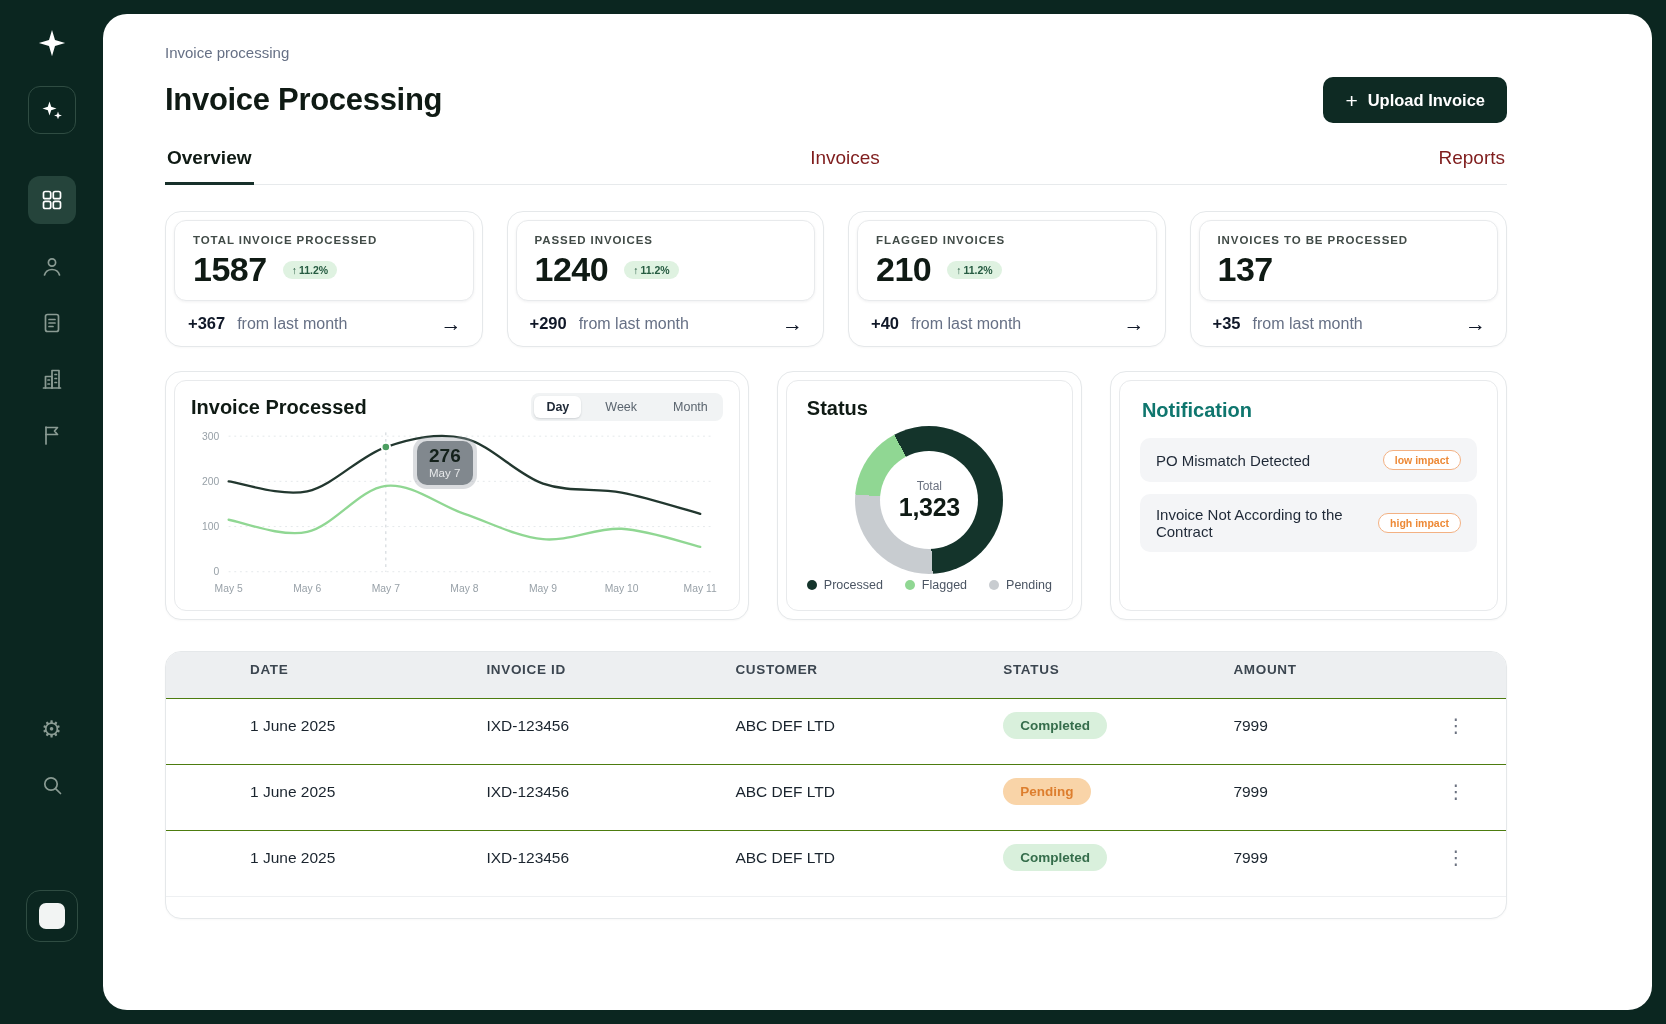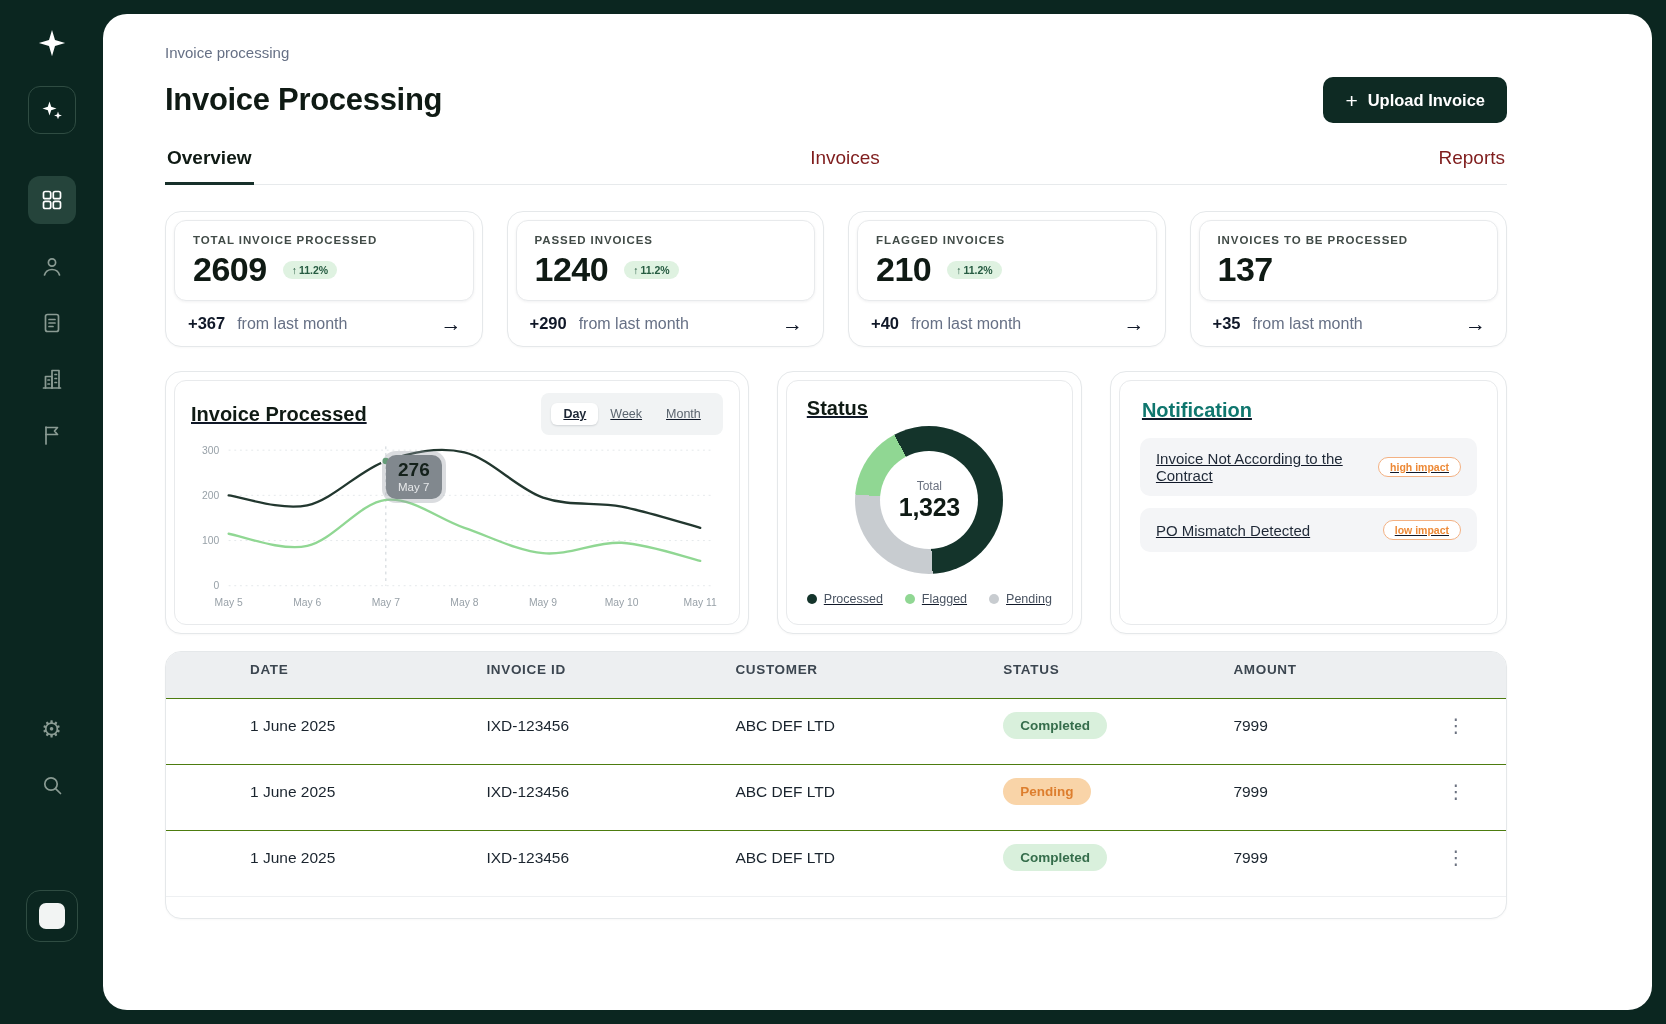--- a/index.html
+++ b/index.html
@@ -67,30 +67,30 @@
   .stat-value-row{ display:flex; align-items:center; margin-top:4px; }
   .stat-value{ font-size:34px; font-weight:700; color:#0F1A14; letter-spacing:-0.5px; }
   .trend-badge{ display:inline-flex; align-items:center; gap:2px; background:#DFF2E1; color:#265B41;
     font-size:10.5px; font-weight:700; padding:3px 9px; border-radius:999px; margin-left:16px; }
   .stat-footer{ display:flex; align-items:center; padding:12px 12px 10px 14px; }
   .stat-delta{ font-size:16.5px; font-weight:700; color:#101828; }
   .stat-delta-suffix{ font-size:16px; color:#667085; margin-left:12px; }
   .stat-arrow{ margin-left:auto; font-size:21px; color:#101828; cursor:pointer; line-height:1; }
 
   
-  .middle-row{ display:grid; grid-template-columns:594fr 296fr 404fr; gap:28px; margin-top:24px; height:248px;text-decoration:underline; }
+  .middle-row{ display:grid; grid-template-columns:594fr 296fr 404fr; gap:28px; margin-top:24px; height:248px; }
   .panel{ border:1px solid #E5E8EA; border-radius:16px; background:#FFFFFF; padding:8px;
     box-shadow:0 1px 2px rgba(16,24,40,.03); }
   .panel-inner{ border:1px solid #E8EAEC; border-radius:12px; height:100%; padding:12px 16px;
     background:#FFFFFF; position:relative; overflow:hidden; }
   .panel-plain{ padding:16px 20px; }
 
   .chart-head{ display:flex; align-items:center; justify-content:space-between; }
   .panel-title{ font-size:20px; font-weight:700; color:#0F1A14; }
-  .toggle-group{ display:flex; background:#F1F3F4; border-radius:8px; padding:10px; }
+  .toggle-group{ display:flex; background:#F1F3F4; border-radius:8px; padding:3px;gap:12px; }
   .toggle-chip{ font-size:12.5px; color:#5A646E; padding:4px 12px; border-radius:6px; cursor:pointer; }
   .toggle-chip.active{ background:#FFFFFF; color:#1F2937; font-weight:600; box-shadow:0 1px 2px rgba(16,24,40,.15); }
 
   .chart-area{ position:relative; margin-top:2px; }
   .chart-area svg{ width:100%; display:block; }
   text.tick{ font-family:"Liberation Sans",sans-serif; font-size:11px; fill:#98A1A8; }
   .chart-tooltip{
     position:absolute; background:#81888E; border-radius:10px; padding:4px 12px 6px;
     box-shadow:0 0 0 4px rgba(150,156,162,.35); text-align:left; pointer-events:none;
   }
@@ -226,21 +226,21 @@
     <div class="tab">Invoices</div>
     <div class="tab">Reports</div>
   </div>
 
   <div class="stats-row">
 
     <div class="stat-card">
       <div class="stat-inner">
         <div class="stat-label">TOTAL INVOICE PROCESSED</div>
         <div class="stat-value-row">
-          <span class="stat-value">2609</span>
+          <span class="stat-value">1587</span>
           <span class="trend-badge">
                 <span>↑</span>
                 <span class="badge-val">11.2%</span>
               </span>
         </div>
       </div>
       <div class="stat-footer">
         <span class="stat-delta">+367</span>
         <span class="stat-delta-suffix">from last month</span>
         <span class="stat-arrow">→</span>
@@ -326,21 +326,21 @@
                 <text x="207" y="180" text-anchor="middle" class="tick">May 7</text>
                 <text x="290.5" y="180" text-anchor="middle" class="tick">May 8</text>
                 <text x="374" y="180" text-anchor="middle" class="tick">May 9</text>
                 <text x="457.5" y="180" text-anchor="middle" class="tick">May 10</text>
                 <text x="541" y="180" text-anchor="middle" class="tick">May 11</text>
                 <line x1="207" y1="10" x2="207" y2="158" stroke="#C9CFD4" stroke-dasharray="3 4"></line>
                 <path d="M 40 102.80000000000001 C 53.916666666666664 104.96000000000001, 95.66666666666667 121.76, 123.5 115.76 C 151.33333333333334 109.76, 179.16666666666666 70.00000000000001, 207 66.80000000000001 C 234.83333333333334 63.60000000000001, 262.6666666666667 87.11999999999999, 290.5 96.55999999999999 C 318.3333333333333 105.99999999999999, 346.1666666666667 120.8, 374 123.44 C 401.8333333333333 126.08, 429.6666666666667 111.04, 457.5 112.4 C 485.3333333333333 113.76, 527.0833333333334 128.4, 541 131.6" fill="none" stroke="#90D793" stroke-width="2.5" stroke-linecap="round"></path>
                 <path d="M 40 62.00000000000001 C 53.916666666666664 63.760000000000005, 95.66666666666667 78.64, 123.5 72.56 C 151.33333333333334 66.48, 179.16666666666666 34.879999999999995, 207 25.519999999999996 C 234.83333333333334 16.159999999999997, 262.6666666666667 9.920000000000005, 290.5 16.400000000000006 C 318.3333333333333 22.880000000000006, 346.1666666666667 54.800000000000004, 374 64.4 C 401.8333333333333 74, 429.6666666666667 68.64, 457.5 74 C 485.3333333333333 79.36, 527.0833333333334 92.79999999999998, 541 96.55999999999999" fill="none" stroke="#22372F" stroke-width="2.5" stroke-linecap="round"></path>
                 <circle cx="207" cy="25.519999999999996" r="4.5" fill="#4C9E61" stroke="#FFFFFF" stroke-width="2"></circle>
               </svg>
-          <div class="chart-tooltip" id="chart-tooltip" style="left: 195px; top: 18.3005px;">
+          <div class="chart-tooltip" id="chart-tooltip" style="left: 226px; top: 18.3005px;">
             <div class="tooltip-value">276</div>
             <div class="tooltip-label">May 7</div>
           </div>
         </div>
       </div>
     </div>
 
     <div class="panel">
       <div class="panel-inner panel-plain status-inner">
         <div class="panel-title">Status</div>
@@ -366,26 +366,26 @@
                 <span>Pending</span>
               </div>
             </div>
       </div>
     </div>
 
     <div class="panel">
       <div class="panel-inner panel-plain">
         <div class="notif-title">Notification</div>
         <div class="notif-item">
+          <span class="notif-text">PO Mismatch Detected</span>
+          <span class="impact-badge">low impact</span>
+        </div>
+        <div class="notif-item">
           <span class="notif-text">Invoice Not According to the Contract</span>
           <span class="impact-badge">high impact</span>
-        </div>
-        <div class="notif-item">
-          <span class="notif-text">PO Mismatch Detected</span>
-          <span class="impact-badge">low impact</span>
         </div>
       </div>
     </div>
   </div>
 
   <div class="table-card">
     <div class="tgrid thead">
       <div class="th">DATE</div>
       <div class="th">INVOICE ID</div>
       <div class="th">CUSTOMER</div>

